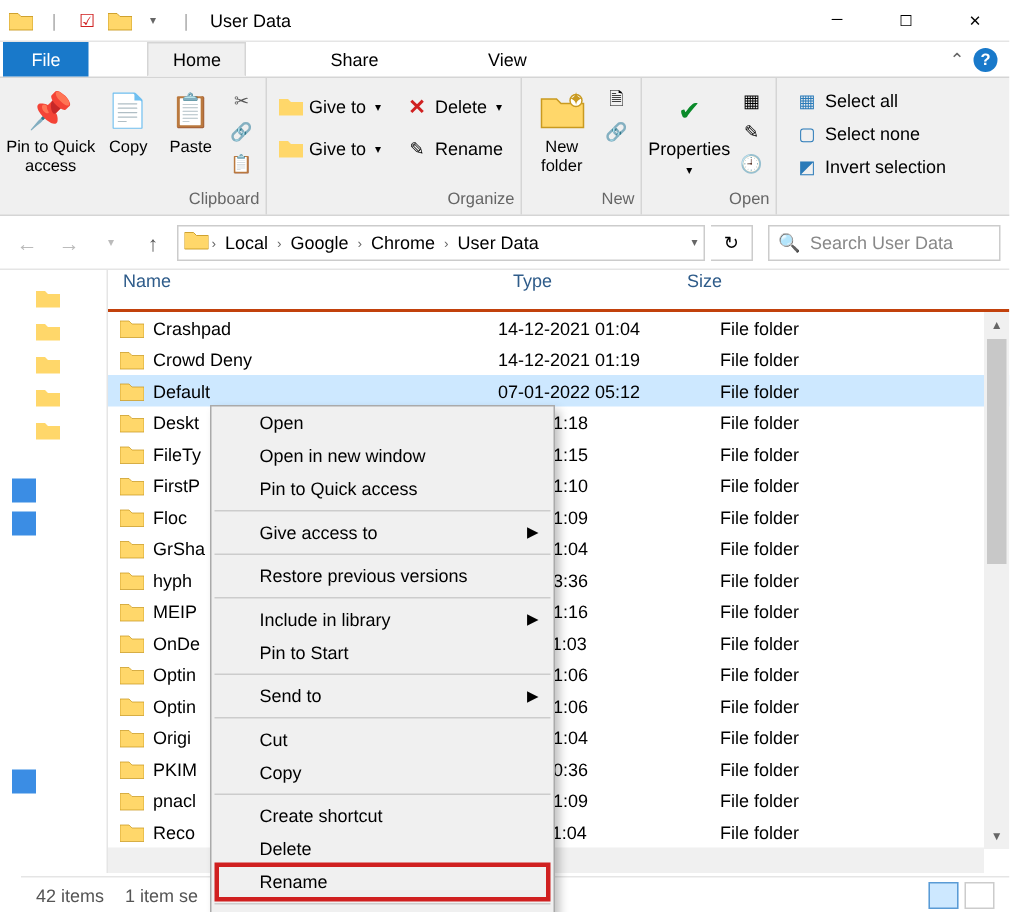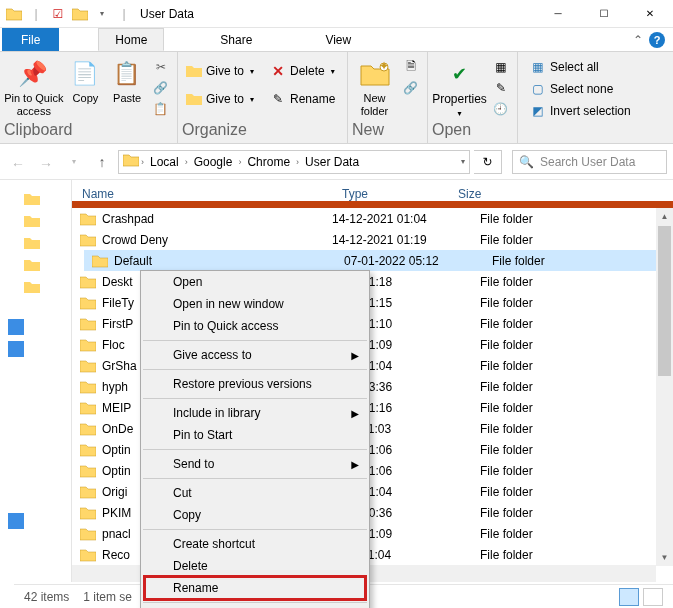--- a/index.html
+++ b/index.html
@@ -15,21 +15,21 @@
 .tabs { height: 24px; display: flex; align-items: stretch; background: #fff; border-bottom: 1px solid #d5d5d5; padding-left: 2px; gap: 39px; }
 .tabs .tab { padding: 0 16px; display: flex; align-items: center; color: #000; border: 1px solid transparent; }
 .tabs .tab.file { background: #1979ca; color: #fff; padding: 0 18px; }
 .tabs .tab.active { border: 1px solid #d5d5d5; border-bottom: 1px solid #f0f0f0; background: #f0f0f0; }
 .tabs .help { margin-left: auto; display: flex; align-items: center; gap: 6px; padding-right: 8px; }
 .help-circle { width: 16px; height: 16px; border-radius: 50%; background: #1979ca; color: #fff; display: flex; align-items: center; justify-content: center; font-size: 11px; font-weight: bold; }
 
 .ribbon { height: 92px; background: #f0f0f0; border-bottom: 1px solid #d5d5d5; display: flex; }
 .ribgroup { border-right: 1px solid #d5d5d5; display: flex; flex-direction: column; padding: 2px 4px; }
 .ribgroup .content { flex: 1; display: flex; align-items: flex-start; gap: 2px; }
-.ribgroup .label { text-align: left; font-size: 16px; color: #666; padding-bottom: 2px; }
+.ribgroup .label { text-align: right; font-size: 11px; color: #666; padding-bottom: 2px; }
 .bigbtn { width: 60px; display: flex; flex-direction: column; align-items: center; padding-top: 4px; gap: 2px; }
 .bigbtn .ico { width: 32px; height: 32px; display: flex; align-items: center; justify-content: center; }
 .bigbtn .lbl { font-size: 11px; text-align: center; line-height: 1.2; }
 .smcol { display: flex; flex-direction: column; gap: 3px; padding-top: 4px; }
 .smitem { display: flex; align-items: center; gap: 4px; padding: 1px 4px; font-size: 12px; white-space: nowrap; }
 .smitem .ic { width: 16px; height: 16px; display: flex; align-items: center; justify-content: center; }
 .del-x { color: #d02020; font-weight: bold; font-size: 14px; }
 .chk { color: #0a8a2a; font-size: 18px; }
 
 .nav { height: 36px; display: flex; align-items: center; padding: 0 6px; gap: 4px; border-bottom: 1px solid #e5e5e5; }
@@ -40,28 +40,28 @@
 .addr .sep { color: #666; font-size: 9px; padding: 0 2px; }
 .refresh { width: 28px; height: 24px; border: 1px solid #ccc; border-left: none; display: flex; align-items: center; justify-content: center; }
 .search { width: 155px; height: 24px; border: 1px solid #ccc; margin-left: 6px; display: flex; align-items: center; padding: 0 6px; color: #888; gap: 6px; }
 
 .body { display: flex; height: 402px; position: relative; }
 .tree { width: 72px; border-right: 1px solid #e5e5e5; padding-top: 8px; overflow: hidden; position: relative; }
 .tree-item { display: flex; align-items: center; height: 22px; padding-left: 24px; }
 .tree-item .ti { width: 16px; height: 16px; }
 
 .list { flex: 1; overflow: hidden; position: relative; }
-.colhdr { height: 28px; display: flex; align-items: flex-end; border-bottom: 7px solid #c2410c; color: #2f5c8a; font-size: 12px; }
+.colhdr { height: 28px; display: flex; align-items: flex-start; border-bottom: 2px solid #c2410c; color: #2f5c8a; font-size: 12px; }
 .colhdr .col { padding-left: 10px; }
 .col-name { width: 260px; }
 .col-date { width: 148px; }
 .col-type { width: 116px; }
 .col-size { width: 60px; }
 .row { height: 21px; display: flex; align-items: center; font-size: 12px; }
-.row.selected { background: #cde8ff; margin-left: 12px; }
+.row.selected { background: #cde8ff; }
 .row .folder-ico { width: 18px; margin-left: 8px; margin-right: 4px; display: flex; align-items: center; }
 .row .nm { width: 230px; overflow: hidden; white-space: nowrap; }
 .row .dt { width: 148px; }
 .row .tp { width: 116px; }
 
 .ctx { position: absolute; left: 140px; top: 270px; width: 230px; background: #f0f0f0; border: 1px solid #aaa; box-shadow: 3px 3px 6px rgba(0,0,0,.25); z-index: 100; }
 .ctx .mi { height: 22px; display: flex; align-items: center; padding-left: 32px; padding-right: 10px; font-size: 12px; position: relative; }
 .ctx .mi .arr { margin-left: auto; font-size: 10px; }
 .ctx .sep { height: 1px; background: #ccc; margin: 3px 2px; }
 .ctx .highlight { position: absolute; left: 2px; right: 2px; border: 3px solid #d02020; pointer-events: none; }

